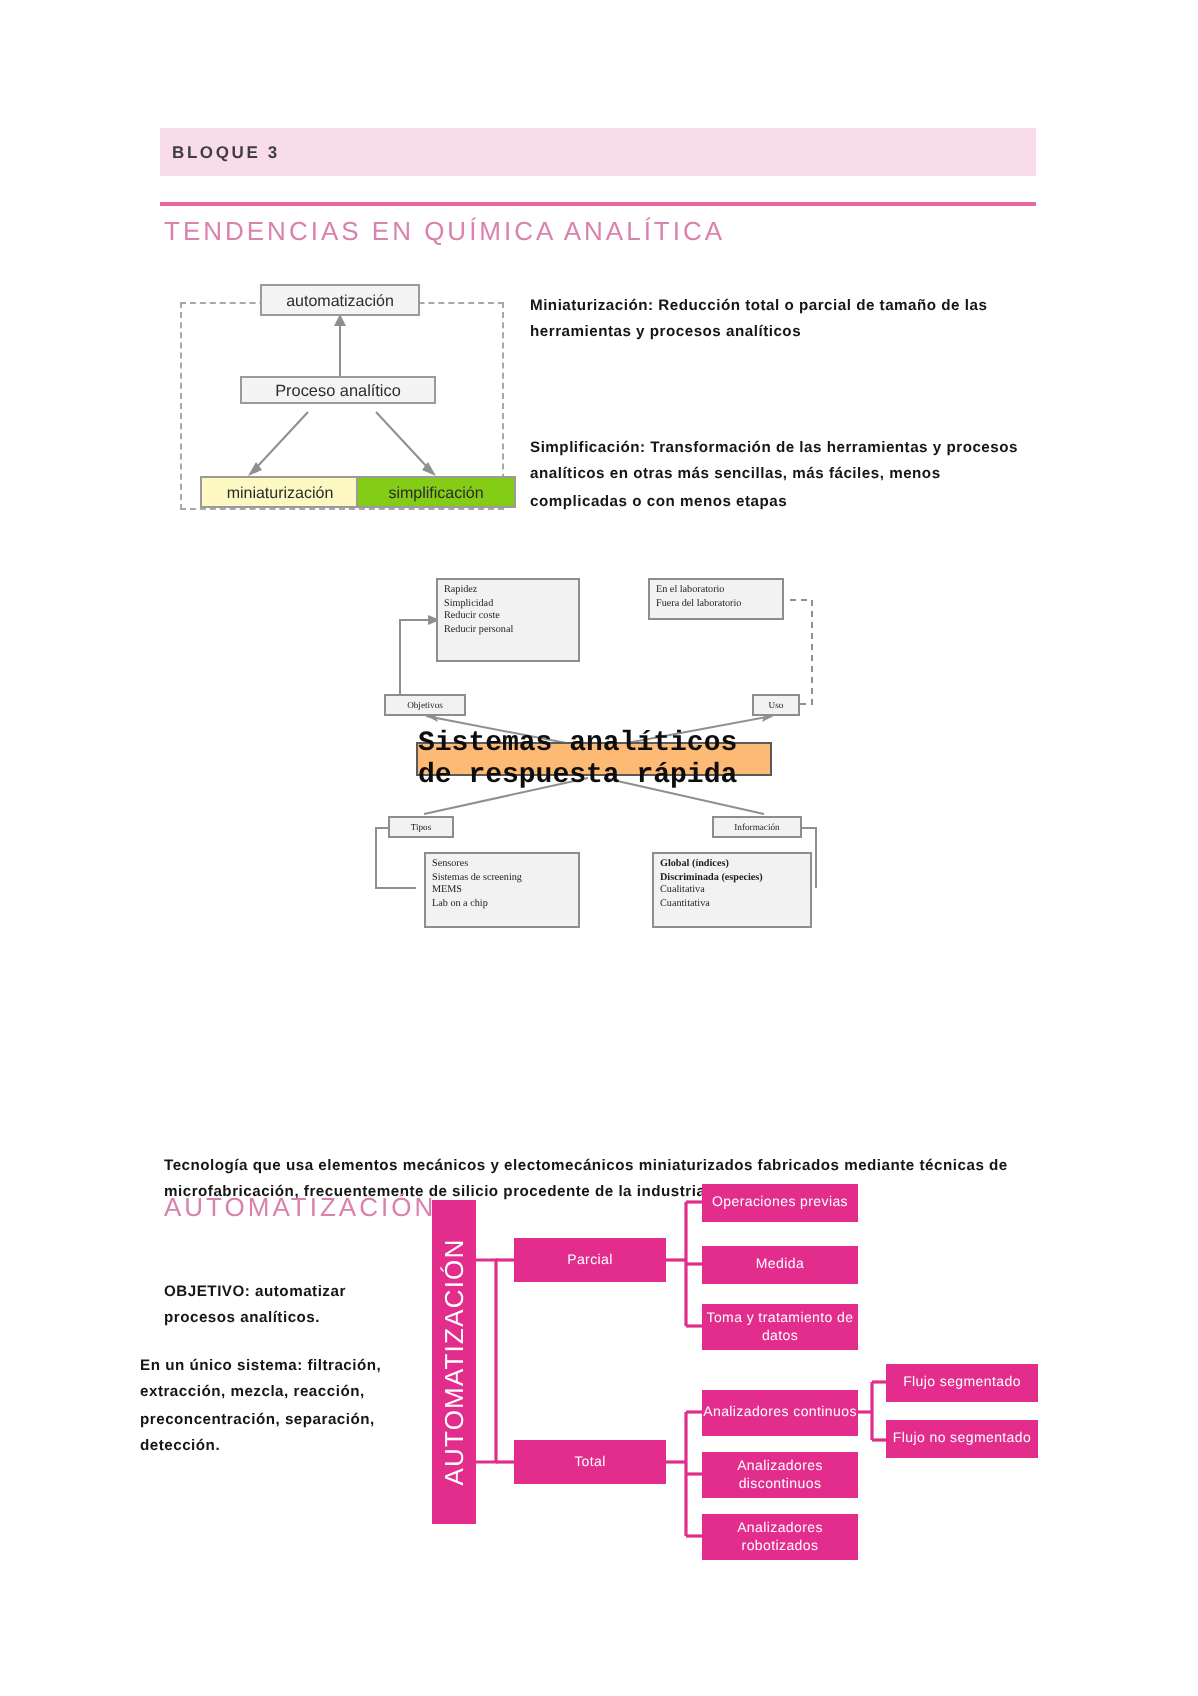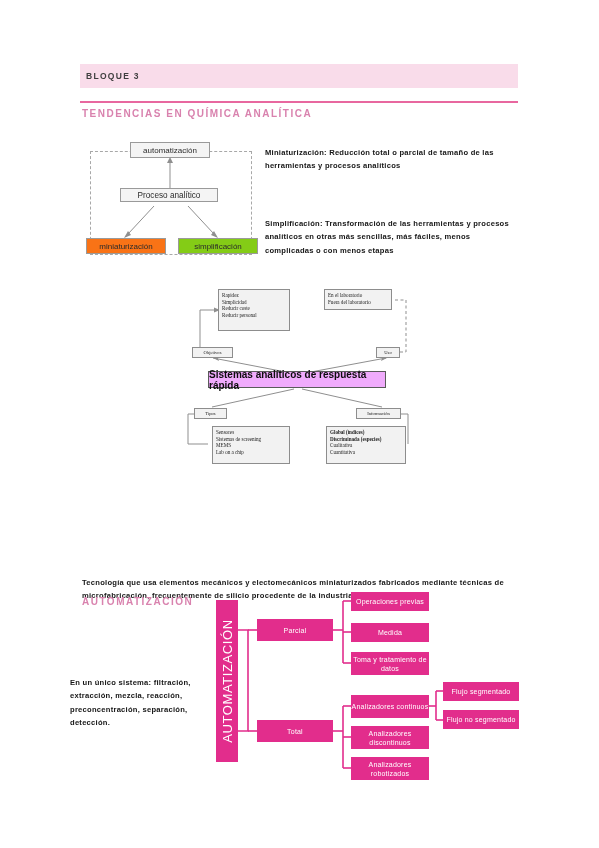--- a/index.html
+++ b/index.html
@@ -19,21 +19,21 @@
   .bloque-label{
     position:absolute;left:86px;top:71px;
     font-size:8.5px;font-weight:bold;letter-spacing:1.3px;
     color:#3f3f3f;
   }
   .rule{
     position:absolute;left:80px;top:101px;width:438px;height:1.6px;
     background:#e8679f;
   }
   .sect-title{
-    position:absolute;font-size:10px;font-weight:bold;letter-spacing:1.5px;
+    position:absolute;font-size:13px;font-weight:normal;letter-spacing:1.5px;
     color:#d982ae;
   }
   .sect-title.strong{color:#cf3d85;}
 
   
   .body-text{
     position:absolute;font-size:7.6px;line-height:13.4px;color:#161616;
     font-weight:bold;letter-spacing:.25px;
   }
   .para{margin:0 0 11px 0;}
@@ -46,21 +46,21 @@
     border:1px dashed #a8a8a8;box-sizing:border-box;
   }
   .gbox{
     position:absolute;box-sizing:border-box;
     border:1px solid #9a9a9a;background:#f4f4f4;
     color:#2b2b2b;display:flex;align-items:center;justify-content:center;
     text-align:center;font-family:"Liberation Sans",sans-serif;
   }
   .d1 .b-auto{left:46px;top:4px;width:80px;height:16px;font-size:8px;}
   .d1 .b-proc{left:36px;top:50px;width:98px;height:14px;font-size:8.2px;}
-  .d1 .b-min{left:2px;top:100px;width:80px;height:16px;font-size:8px;background:#f97316;}
+  .d1 .b-min{left:16px;top:100px;width:80px;height:16px;font-size:8px;background:#fef9c3;}
   .d1 .b-simp{left:94px;top:100px;width:80px;height:16px;font-size:8px;background:#84cc16;}
   .d1 svg{position:absolute;left:0;top:0;width:178px;height:124px;overflow:visible;}
 
   
   .d2{position:absolute;left:186px;top:286px;width:228px;height:192px;}
   .d2 svg{position:absolute;left:0;top:0;width:228px;height:192px;overflow:visible;}
   .d2 .nbox{
     position:absolute;box-sizing:border-box;border:1px solid #8d8d8d;
     background:#f2f2f2;font-family:"Liberation Serif",serif;
     color:#1c1c1c;padding:2px 3px;
@@ -72,22 +72,22 @@
     background:#f2f2f2;font-family:"Liberation Serif",serif;
     font-size:4.6px;color:#1c1c1c;display:flex;align-items:center;
     justify-content:center;
   }
   .d2 .b-obj-list{left:32px;top:3px;width:72px;height:42px;}
   .d2 .b-use-list{left:138px;top:3px;width:68px;height:21px;}
   .d2 .b-objetivos{left:6px;top:61px;width:41px;height:11px;}
   .d2 .b-uso{left:190px;top:61px;width:24px;height:11px;}
   .d2 .b-center{
     position:absolute;left:22px;top:85px;width:178px;height:17px;
-    box-sizing:border-box;border:1px solid #5a5a5a;background:#f0abfc;
-    font-family:Liberation Sans, sans-serif;font-weight:bold;font-size:10px;
+    box-sizing:border-box;border:1px solid #5a5a5a;background:#fdba74;
+    font-family:Liberation Mono, monospace;font-weight:bold;font-size:14px;
     color:#0d0d0d;display:flex;align-items:center;justify-content:center;
   }
   .d2 .b-tipos{left:8px;top:122px;width:33px;height:11px;}
   .d2 .b-info{left:170px;top:122px;width:45px;height:11px;}
   .d2 .b-tipos-list{left:26px;top:140px;width:78px;height:38px;}
   .d2 .b-info-list{left:140px;top:140px;width:80px;height:38px;}
   .d2 .b-info-list li.bold{font-weight:bold;}
 
   
   .fc{position:absolute;left:216px;top:592px;width:320px;height:186px;}
@@ -212,20 +212,21 @@
         <li class="bold">Discriminada (especies)</li>
         <li>Cualitativa</li>
         <li>Cuantitativa</li>
       </ul>
     </div>
   </div>
 
   <div class="body-text" style="left:82px;top:536px;width:436px;margin-top:40px;">Tecnología que usa elementos mecánicos y electomecánicos miniaturizados fabricados mediante técnicas de microfabricación, frecuentemente de silicio procedente de la industria microelectrónica.</div>
 
   <div class="sect-title" style="left:82px;top:596px;">AUTOMATIZACIÓN</div>
+  <div class="body-text" style="left:82px;top:639px;width:125px;">OBJETIVO: automatizar procesos analíticos.</div>
   <div class="body-text" style="left:70px;top:676px;width:125px;">En un único sistema: filtración, extracción, mezcla, reacción, preconcentración, separación, detección.</div>
 
   <div class="fc">
     <svg viewBox="0 0 320 186">
 
       <polyline points="22,38 32,38 32,139 22,139" fill="none" stroke="#e22d8c" stroke-width="1.6"></polyline>
       <line x1="32" y1="38" x2="41" y2="38" stroke="#e22d8c" stroke-width="1.6"></line>
       <line x1="32" y1="139" x2="41" y2="139" stroke="#e22d8c" stroke-width="1.6"></line>
 
       <line x1="117" y1="38" x2="127" y2="38" stroke="#e22d8c" stroke-width="1.6"></line>

